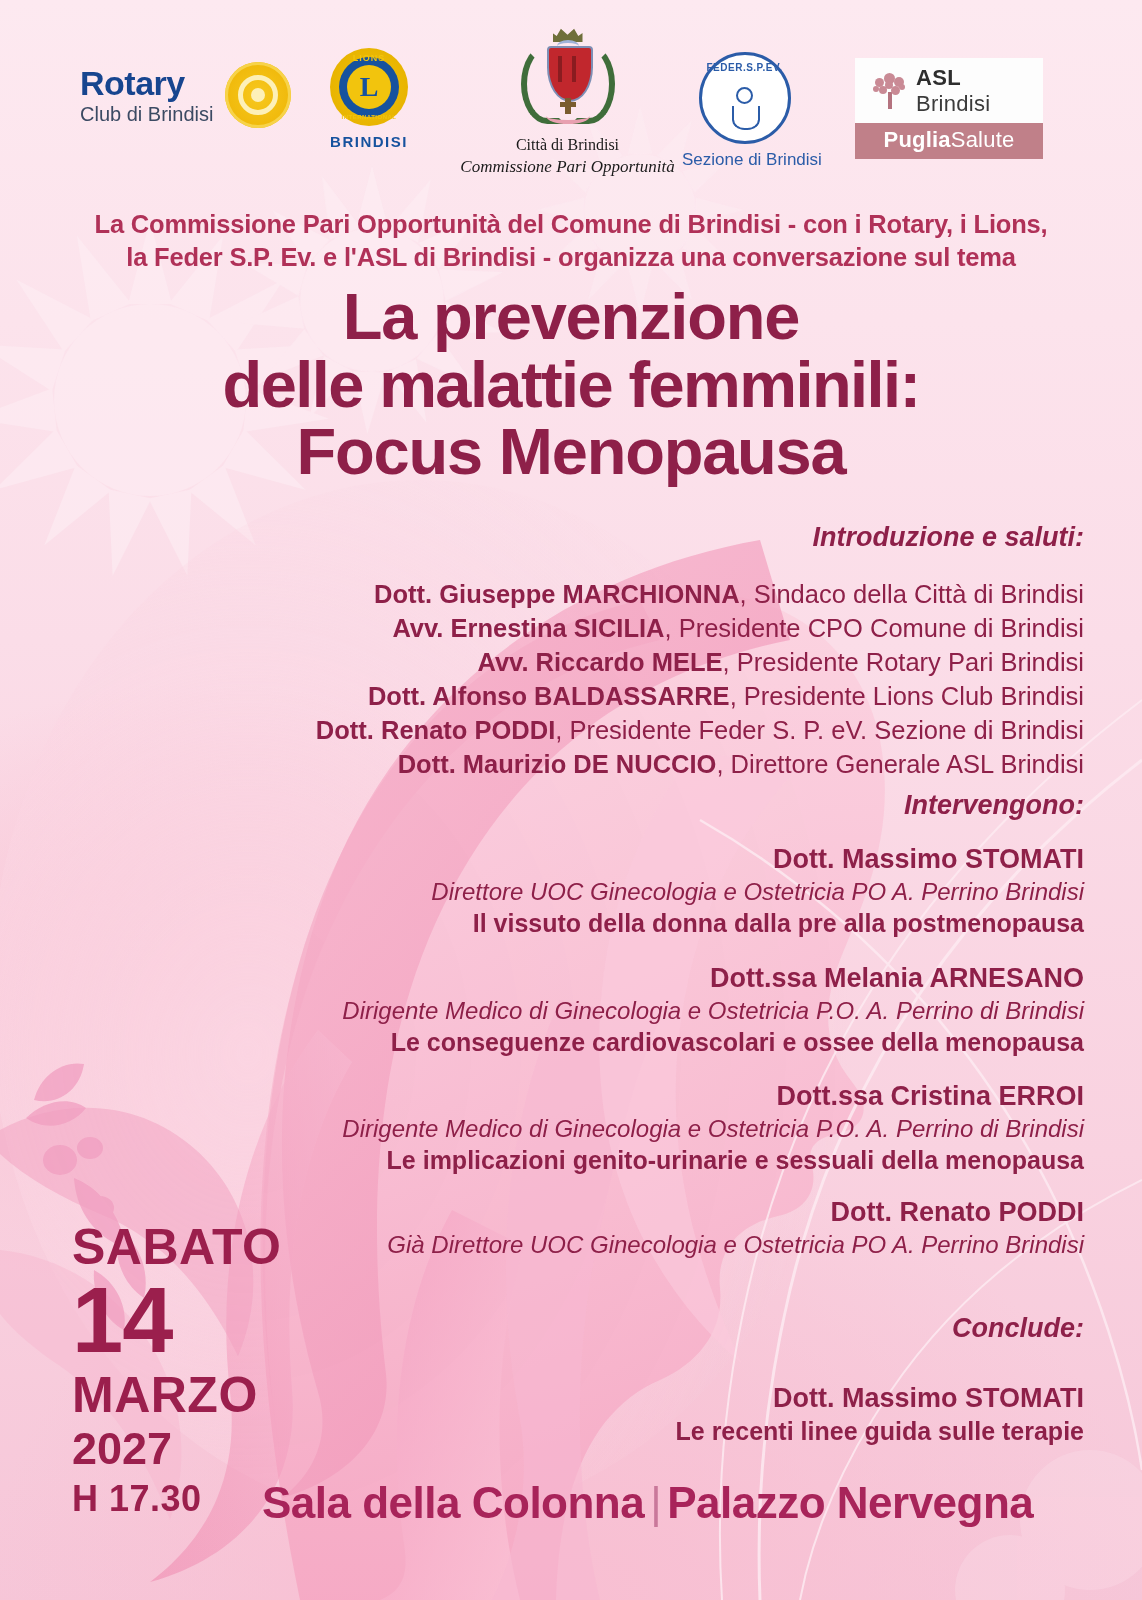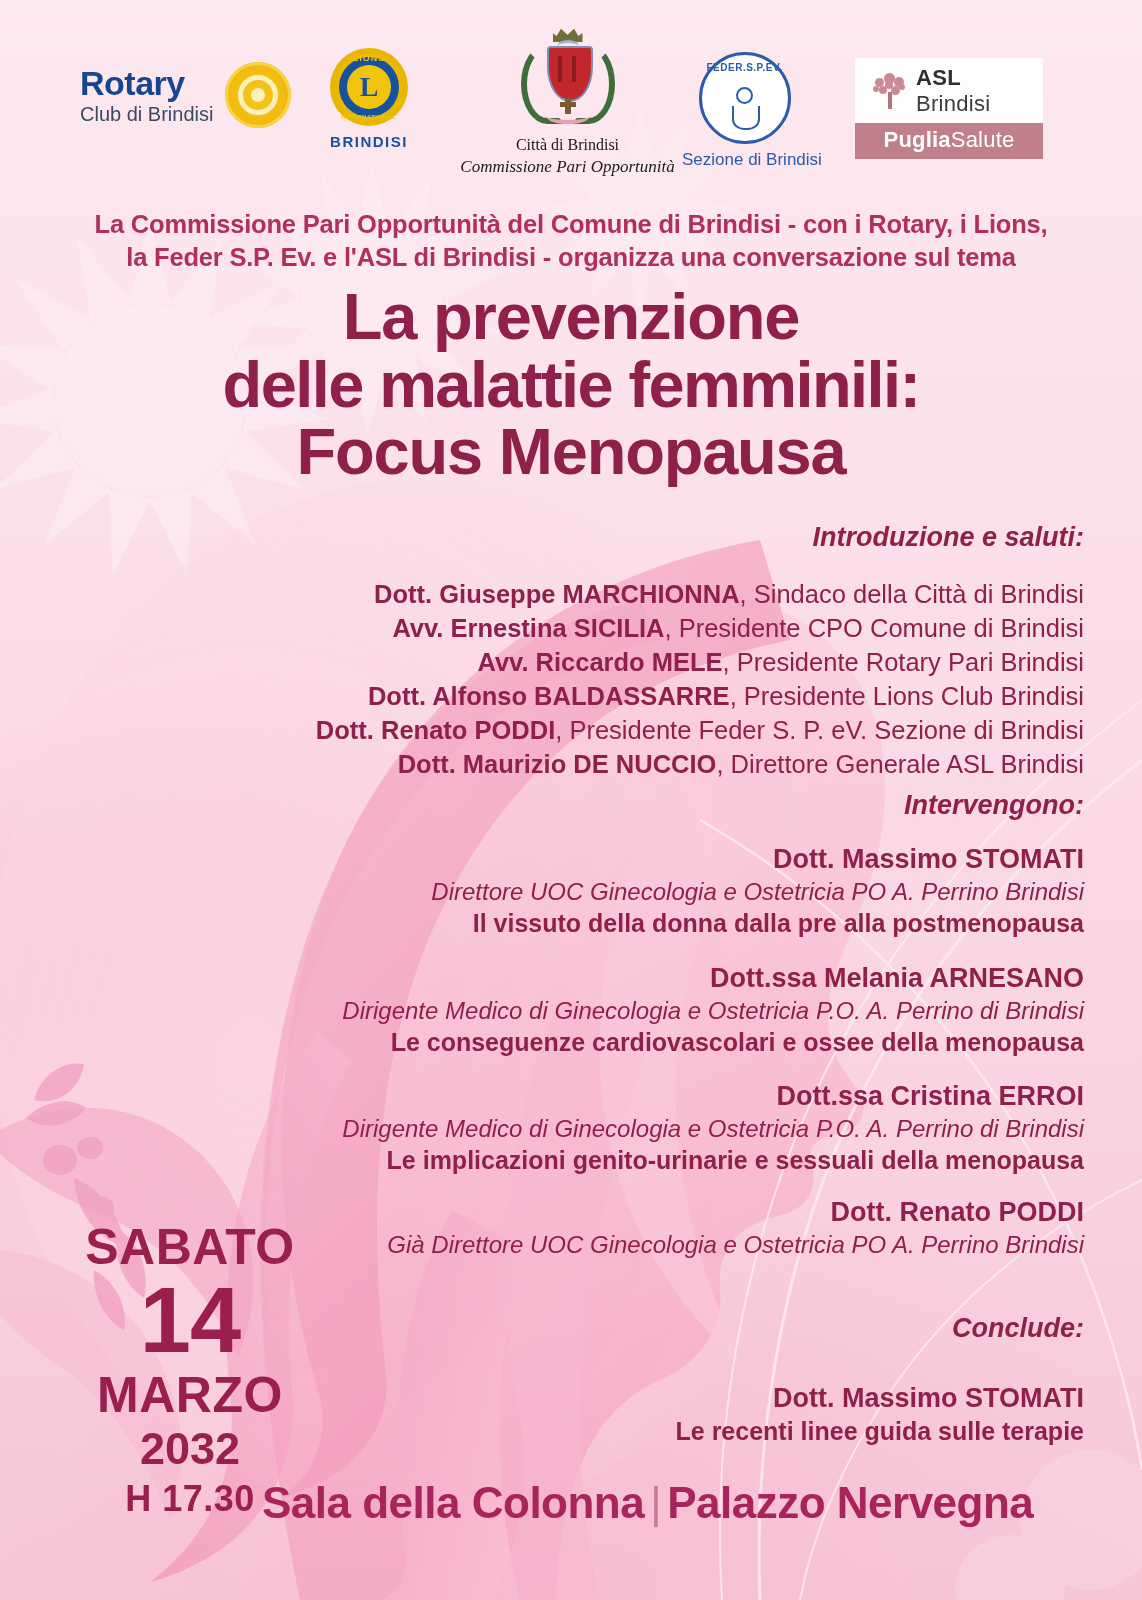--- a/index.html
+++ b/index.html
@@ -109,21 +109,21 @@
   .greeters{position:absolute;right:58px;top:578px;text-align:right;
     font-size:25.5px;color:#8e2049;line-height:1.33;}
   .greeters .nm{font-weight:bold;}
   .greeters .role{font-weight:normal;}
 
   .spk{position:absolute;right:58px;text-align:right;color:#8e2049;}
   .spk .nm{font-size:27px;font-weight:bold;line-height:1.22;}
   .spk .aff{font-size:24px;font-style:italic;line-height:1.25;margin-top:1px;}
   .spk .tpc{font-size:25px;font-weight:bold;line-height:1.25;margin-top:1px;}
 
-  .datebox{position:absolute;left:72px;top:1222px;width:236px;text-align:center;
+  .datebox{position:absolute;left:72px;top:1222px;width:236px;text-align:left;
     color:#9b1f4d;font-weight:bold;line-height:1;}
   .d-sab{font-size:50px;letter-spacing:.5px;}
   .d-num{font-size:92px;margin-top:2px;letter-spacing:-1px;}
   .d-mar{font-size:50px;margin-top:4px;letter-spacing:.5px;}
   .d-yr{font-size:45px;margin-top:6px;}
   .d-h{font-size:36px;margin-top:10px;letter-spacing:.5px;}
 
   .venue{position:absolute;left:262px;top:1478px;width:800px;
     font-size:44px;font-weight:bold;color:#a8245a;letter-spacing:-.5px;white-space:nowrap;}
   .venue .sep{color:#c9789a;font-weight:normal;padding:0 6px;}
@@ -414,21 +414,21 @@
 
   <div class="spk" style="top:1382px;">
     <div class="nm">Dott. Massimo STOMATI</div>
     <div class="tpc">Le recenti linee guida sulle terapie</div>
   </div>
 
   <div class="datebox">
     <div class="d-sab">SABATO</div>
     <div class="d-num">14</div>
     <div class="d-mar">MARZO</div>
-    <div class="d-yr">2032</div>
+    <div class="d-yr">2027</div>
     <div class="d-h">H 17.30</div>
   </div>
 
   <div class="venue">
     <span>Sala della Colonna</span><span class="sep">|</span><span>Palazzo Nervegna</span>
   </div>
 
 </div>
 
 </body></html>

